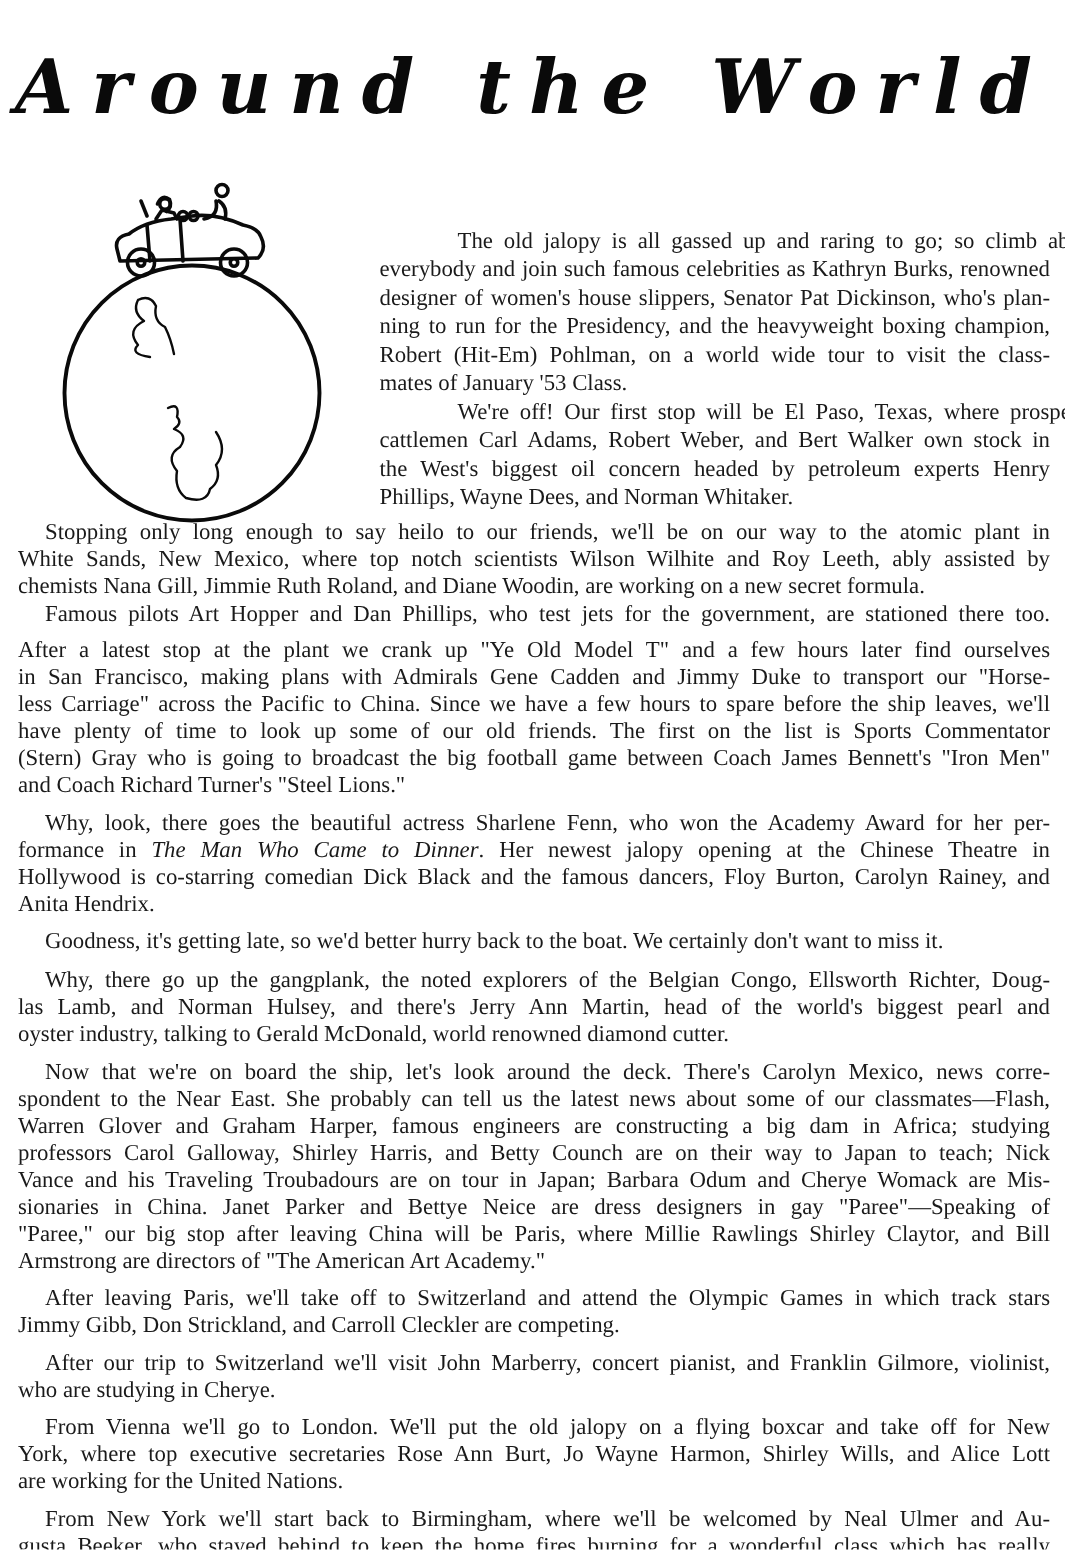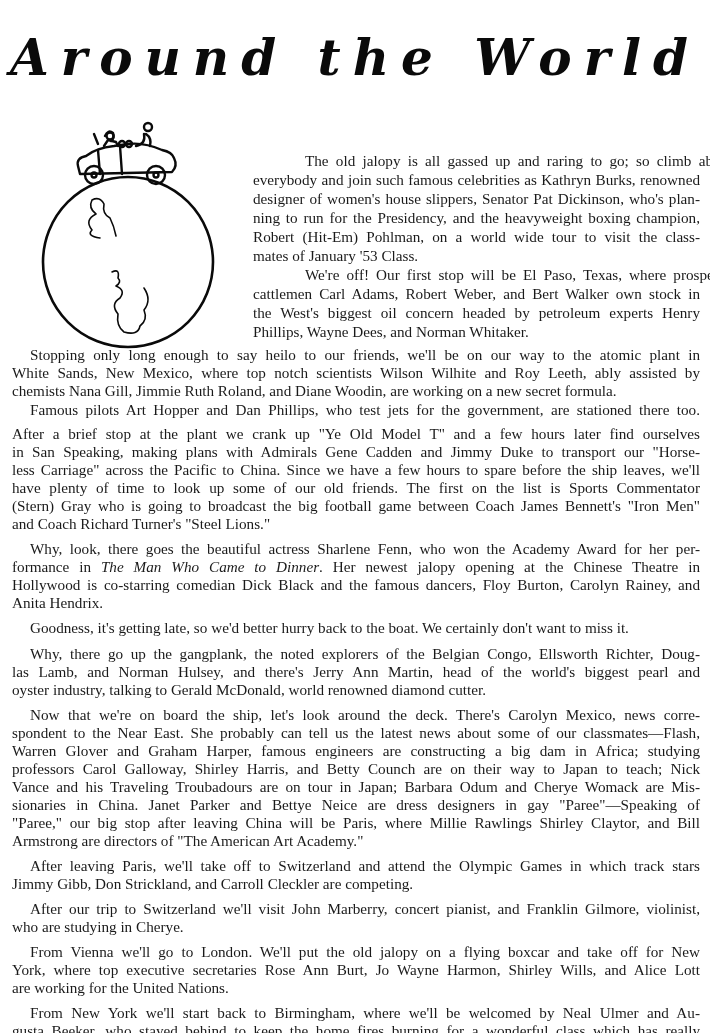--- a/index.html
+++ b/index.html
@@ -58,22 +58,22 @@
 <div class="line col-right indent" style="top:266px">We're off! Our first stop will be El Paso, Texas, where prosperous</div>
 <div class="line col-right" style="top:285px">cattlemen Carl Adams, Robert Weber, and Bert Walker own stock in</div>
 <div class="line col-right" style="top:304px">the West's biggest oil concern headed by petroleum experts Henry</div>
 <div class="line col-right last" style="top:323px">Phillips, Wayne Dees, and Norman Whitaker.</div>
 
 <div class="line col-full indent" style="top:346px">Stopping only long enough to say heilo to our friends, we'll be on our way to the atomic plant in</div>
 <div class="line col-full" style="top:364px">White Sands, New Mexico, where top notch scientists Wilson Wilhite and Roy Leeth, ably assisted by</div>
 <div class="line col-full last" style="top:382px">chemists Nana Gill, Jimmie Ruth Roland, and Diane Woodin, are working on a new secret formula.</div>
 
 <div class="line col-full indent" style="top:401px">Famous pilots Art Hopper and Dan Phillips, who test jets for the government, are stationed there too.</div>
-<div class="line col-full" style="top:425px">After a brief stop at the plant we crank up "Ye Old Model T" and a few hours later find ourselves</div>
-<div class="line col-full" style="top:443px">in San Speaking, making plans with Admirals Gene Cadden and Jimmy Duke to transport our "Horse-</div>
+<div class="line col-full" style="top:425px">After a latest stop at the plant we crank up "Ye Old Model T" and a few hours later find ourselves</div>
+<div class="line col-full" style="top:443px">in San Francisco, making plans with Admirals Gene Cadden and Jimmy Duke to transport our "Horse-</div>
 <div class="line col-full" style="top:461px">less Carriage" across the Pacific to China. Since we have a few hours to spare before the ship leaves, we'll</div>
 <div class="line col-full" style="top:479px">have plenty of time to look up some of our old friends. The first on the list is Sports Commentator</div>
 <div class="line col-full" style="top:497px">(Stern) Gray who is going to broadcast the big football game between Coach James Bennett's "Iron Men"</div>
 <div class="line col-full last" style="top:515px">and Coach Richard Turner's "Steel Lions."</div>
 
 <div class="line col-full indent" style="top:540px">Why, look, there goes the beautiful actress Sharlene Fenn, who won the Academy Award for her per-</div>
 <div class="line col-full" style="top:558px"><span>formance in </span><em>The Man Who Came to Dinner</em><span>. Her newest jalopy opening at the Chinese Theatre in</span></div>
 <div class="line col-full" style="top:576px">Hollywood is co-starring comedian Dick Black and the famous dancers, Floy Burton, Carolyn Rainey, and</div>
 <div class="line col-full last" style="top:594px">Anita Hendrix.</div>
 

